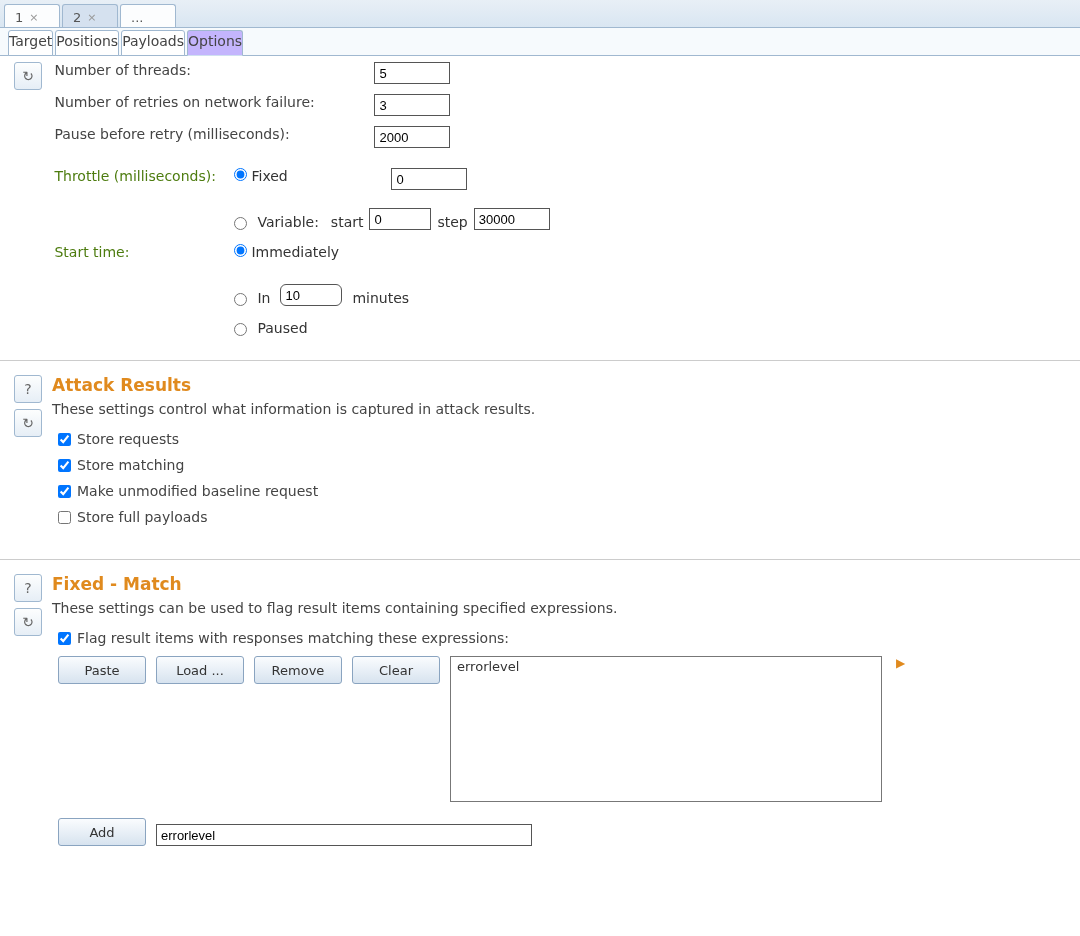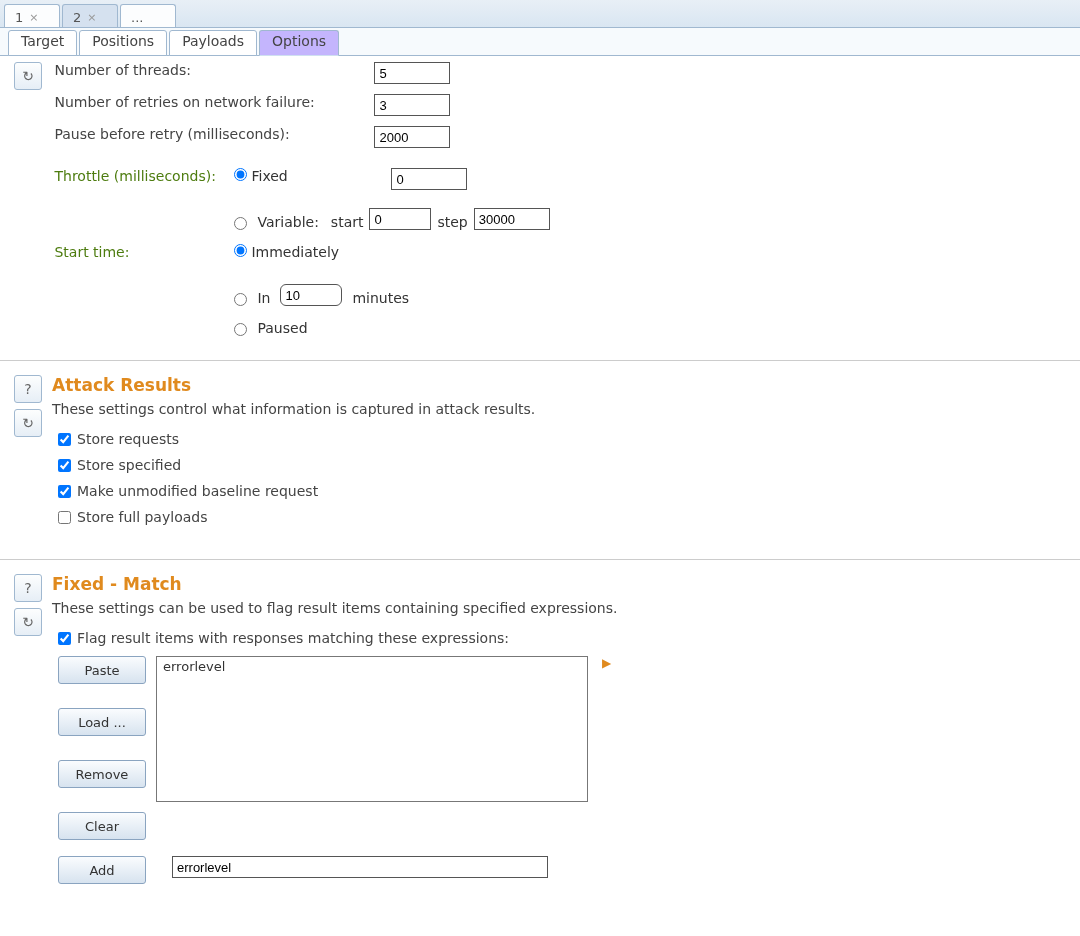--- a/index.html
+++ b/index.html
@@ -1,21 +1,21 @@
 <!DOCTYPE html>
 <html><head>
 <meta charset="utf-8">
 <style>
 html,body{margin:0;padding:0;font-family:"DejaVu Sans","Segoe UI",Arial,sans-serif;font-size:14px;color:#333;background:#fff;width:1080px}
 .top-tabs{height:27px;background:linear-gradient(#e8eff6,#d9e6f2);border-bottom:1px solid #a0b8d0;display:flex;align-items:flex-end;padding-left:4px;gap:0}
 .top-tab{height:20px;min-width:38px;padding:2px 6px 0 10px;background:#fcfdfe;border:1px solid #a0b8d0;border-bottom:none;border-radius:3px 3px 0 0;display:flex;align-items:center;gap:6px;margin-right:2px;font-size:13px;color:#555;cursor:pointer}
 .top-tab.active{background:#d5e1ef}
 .top-tab .x{color:#999;font-size:11px}
 .sub-tabs{height:27px;background:#f6fafd;border-bottom:1px solid #a0b8d0;display:flex;align-items:flex-end;padding-left:8px}
-.sub-tab{height:22px;padding:2px 12px 0;background:#fff;border:1px solid #a0b8d0;border-bottom:1px solid #a0b8d0;border-radius:3px 3px 0 0;margin-right:2px;font-size:14px;color:#444;cursor:pointer;position:relative;top:1px}
+.sub-tab{height:22px;padding:2px 0 0;background:#fff;border:1px solid #a0b8d0;border-bottom:1px solid #a0b8d0;border-radius:3px 3px 0 0;margin-right:2px;font-size:14px;color:#444;cursor:pointer;position:relative;top:1px}
 .sub-tab.active{background:#c4b5fd;border-bottom:1px solid #cfe0f0}
 .content{padding:0 0 20px 0}
 .section-top{padding:6px 0 0 14px}
 .icon-col{width:28px;display:inline-block;vertical-align:top}
 .icon-btn{width:26px;height:26px;border:1px solid #a0b8d0;border-radius:3px;background:linear-gradient(#fdfefe,#e6eef6);display:flex;align-items:center;justify-content:center;margin-bottom:6px;cursor:pointer;color:#666;font-size:14px}
 .form-area{display:inline-block;vertical-align:top;padding-left:8px;width:1000px}
 .row{display:flex;align-items:flex-start;min-height:30px;margin-bottom:2px}
 .label1{width:320px;color:#444}
 .label-throttle{width:180px;color:#4d7c0f}
 .num-input{width:66px;height:20px;border:1px solid #555;padding:0 4px;font-size:13px}
@@ -25,26 +25,26 @@
 .divider{border:none;border-top:1px solid #ccc;margin:24px 0 0 0}
 .sec{display:flex;padding:14px 0 0 14px}
 .sec-icons{width:32px;flex:none}
 .sec-body{flex:1;padding-left:6px}
 h2{margin:0 0 6px 0;font-size:17px;font-weight:bold;color:#e08a1e}
 .desc{color:#444;margin-bottom:14px}
 .chk-row{display:flex;align-items:center;gap:6px;margin:0 0 10px 6px;color:#444}
 input[type=checkbox]{width:13px;height:13px;margin:0}
 .btn{width:86px;height:26px;border:1px solid #8aa4c0;border-radius:3px;background:linear-gradient(#fafcfe,#d7e3ef);color:#333;font-size:13px;cursor:pointer;display:flex;align-items:center;justify-content:center}
 .grep-area{display:flex;gap:10px;margin-left:6px;align-items:flex-start}
-.grep-btns{display:flex;flex-direction:column;gap:24px}
+.grep-btns{display:flex;flex-direction:row;gap:10px}
 .grep-list{width:430px;height:144px;border:1px solid #777;background:#fff;overflow:auto}
 .grep-list-item{padding:2px 6px;font-size:13px;color:#333}
 .grep-side{display:flex;align-items:center;padding-left:4px}
 .tri{color:#e08a1e;font-size:12px}
-.add-row{display:flex;gap:26px;margin:16px 0 0 6px;align-items:flex-start}
+.add-row{display:flex;gap:10px;margin:16px 0 0 6px;align-items:flex-end}
 .text-input{width:366px;height:20px;border:1px solid #555;padding:0 4px;font-size:13px}
 </style>
 </head>
 <body>
 
 <div class="top-tabs">
   <div class="top-tab">
       <span>1</span>
       <span class="x">×</span>
     </div>
@@ -126,21 +126,21 @@
     </div>
     <div class="sec-body">
       <h2>Attack Results</h2>
       <div class="desc">These settings control what information is captured in attack results.</div>
       <div class="chk-row">
           <input type="checkbox" checked="" style="">
           <span>Store requests</span>
         </div>
       <div class="chk-row">
           <input type="checkbox" checked="" style="">
-          <span>Store specified</span>
+          <span>Store matching</span>
         </div>
       <div class="chk-row">
           <input type="checkbox" checked="" style="">
           <span>Make unmodified baseline request</span>
         </div>
       <div class="chk-row">
           <input type="checkbox" style="">
           <span>Store full payloads</span>
         </div>
     </div>

